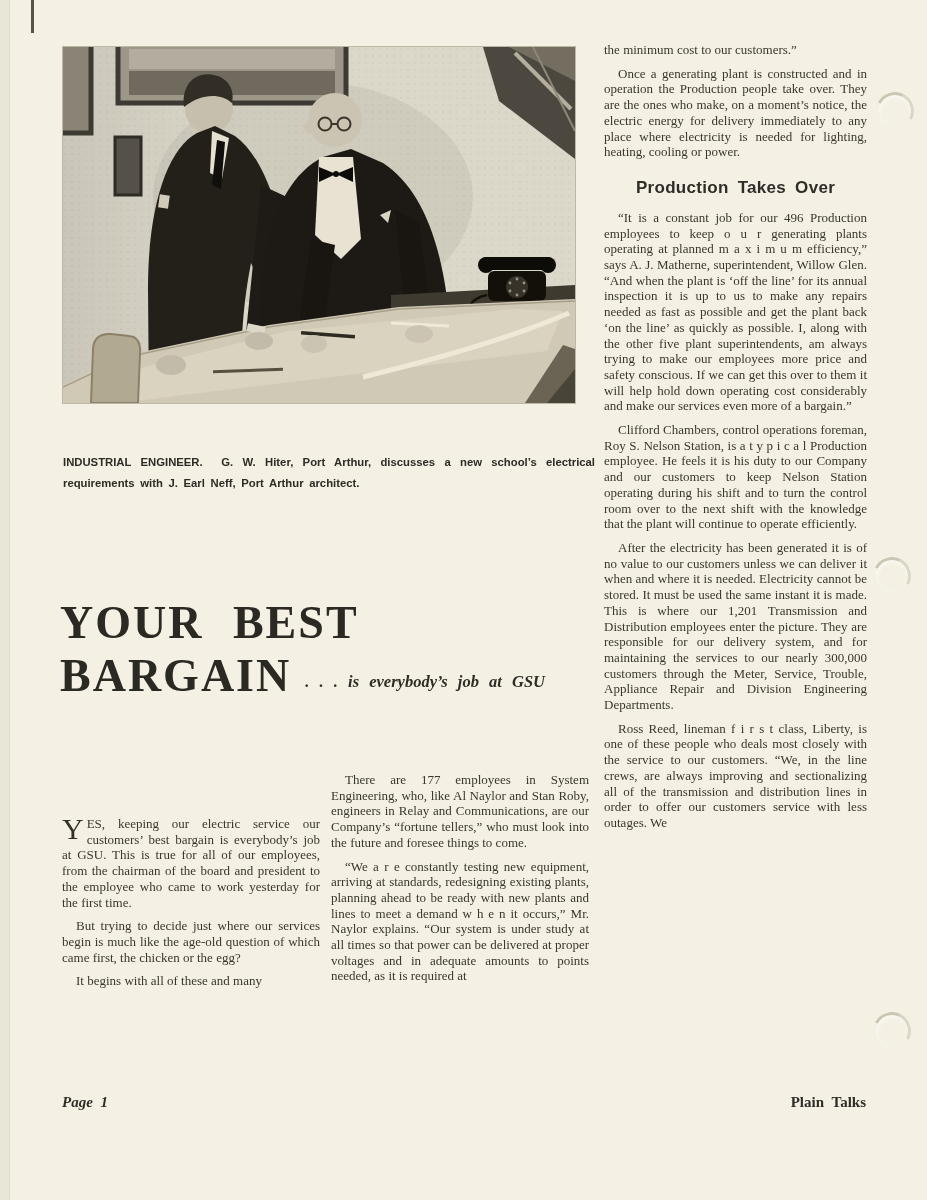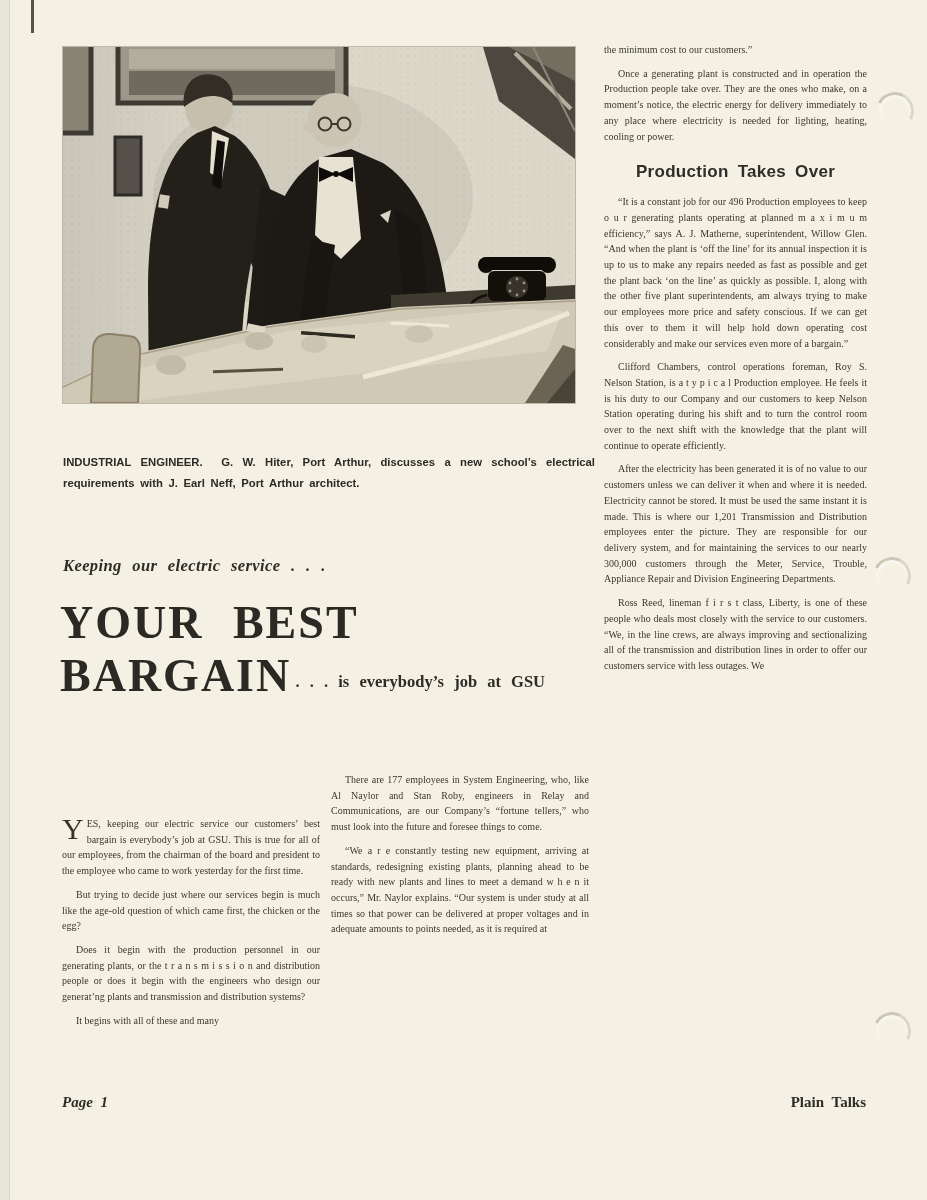--- a/index.html
+++ b/index.html
@@ -13,26 +13,26 @@
   .photo{position:absolute;left:63px;top:47px;width:512px;height:356px;outline:1px solid #bdb8a6;}
   .photo svg{display:block;width:100%;height:100%;}
   .caption{position:absolute;left:63px;top:441px;width:532px;
            font-family:"Liberation Sans",sans-serif;font-weight:bold;font-size:11.3px;
            line-height:21px;color:#2d2b26;text-align:justify;word-spacing:2.5px;}
   .kicker{position:absolute;left:63px;top:556px;font-style:italic;font-weight:bold;
           font-size:16.5px;color:#2e2c26;word-spacing:6px;letter-spacing:.4px;}
   .title{position:absolute;left:60px;top:596px;width:505px;text-align:left;
          font-weight:bold;font-size:46px;color:#2b2923;letter-spacing:2px;word-spacing:16px;}
   .subtitle{position:absolute;left:63px;top:672px;width:482px;text-align:right;
-            font-weight:bold;font-size:16.5px;color:#2e2c26;word-spacing:6px;}
+            font-style:italic;font-weight:bold;font-size:16.5px;color:#2e2c26;word-spacing:6px;}
   .col{position:absolute;color:#3a362f;}
   .col-left{left:62px;top:816px;width:258px;}
   .col-middle{left:331px;top:772px;width:258px;}
   .col-right{left:604px;top:42px;width:263px;}
-  .para{font-size:10px;line-height:15.7px;text-align:justify;margin:0 0 8px;text-indent:14px;}
+  .para{font-size:13px;line-height:15.7px;text-align:justify;margin:0 0 8px;text-indent:14px;}
   .noindent{text-indent:0;}
   .dropcap::first-letter{float:left;font-size:30px;line-height:24px;padding:1px 3px 0 0;color:#34312a;}
   .sec-head{margin:18px 0 12px;text-align:center;font-family:"Liberation Sans",sans-serif;
             font-weight:bold;font-size:17px;line-height:20px;color:#2f2d28;
             letter-spacing:.3px;word-spacing:4px;}
   .footer-left{position:absolute;left:62px;top:1094px;font-style:italic;font-weight:bold;
                font-size:15px;color:#2e2c26;word-spacing:4px;}
   .footer-right{position:absolute;right:61px;top:1094px;font-weight:bold;
                 font-size:15px;color:#2e2c26;word-spacing:4px;}
 </style>
@@ -136,28 +136,26 @@
         <ellipse cx="108" cy="318" rx="15" ry="10" fill="#c3bba9"></ellipse>
         <ellipse cx="251" cy="297" rx="13" ry="9" fill="#ccc4b2"></ellipse>
         <ellipse cx="356" cy="287" rx="14" ry="9" fill="#ccc4b2"></ellipse>
       </g>
       <path d="M28,356 L30,302 Q31,286 48,287 L66,289 Q78,290 77,306 L75,356 Z" fill="#b2a992" stroke="#8c8068" stroke-width="2"></path>
     </svg>
   </div>
 
   <p class="caption"><span>INDUSTRIAL ENGINEER.</span>&nbsp;&nbsp;<span>G. W. Hiter, Port Arthur, discusses a new school’s electrical requirements with J. Earl Neff, Port Arthur architect.</span></p>
 
-  <div class="kicker">Keeping our electric service . . .</div>
   <div class="title">YOUR BEST BARGAIN</div>
   <div class="subtitle">. . . is everybody’s job at GSU</div>
 
   <div class="col col-left">
     <p class="para dropcap noindent">YES, keeping our electric service our customers’ best bargain is everybody’s job at GSU. This is true for all of our employees, from the chairman of the board and president to the employee who came to work yesterday for the first time.</p>
     <p class="para">But trying to decide just where our services begin is much like the age-old question of which came first, the chicken or the egg?</p>
-    <p class="para">Does it begin with the production personnel in our generating plants, or the t r a n s m i s s i o n and distribution people or does it begin with the engineers who design our generat’ng plants and transmission and distribution systems?</p>
     <p class="para">It begins with all of these and many</p>
   </div>
 
   <div class="col col-middle">
     <p class="para">There are 177 employees in System Engineering, who, like Al Naylor and Stan Roby, engineers in Relay and Communications, are our Company’s “fortune tellers,” who must look into the future and foresee things to come.</p>
     <p class="para">“We a r e constantly testing new equipment, arriving at standards, redesigning existing plants, planning ahead to be ready with new plants and lines to meet a demand w h e n it occurs,” Mr. Naylor explains. “Our system is under study at all times so that power can be delivered at proper voltages and in adequate amounts to points needed, as it is required at</p>
   </div>
 
   <div class="col col-right">
     <p class="para noindent">the minimum cost to our customers.”</p>

